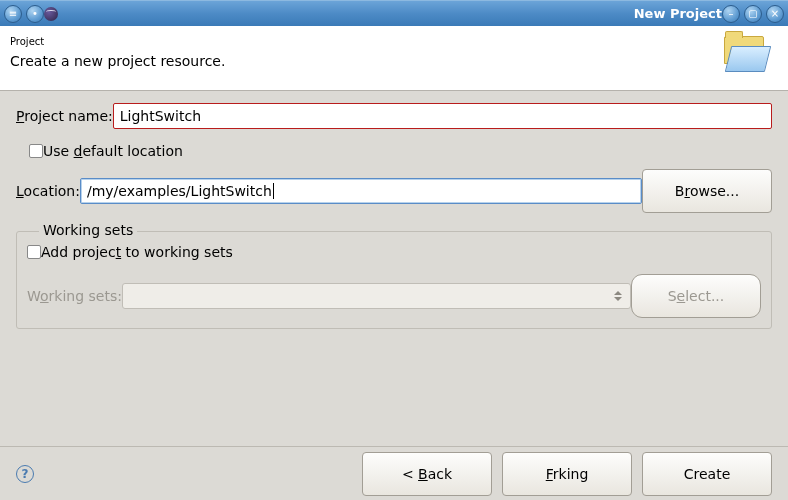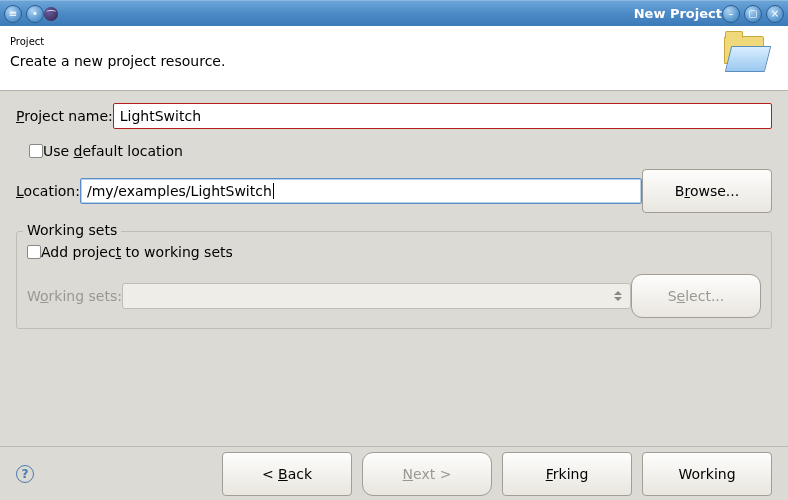--- a/index.html
+++ b/index.html
@@ -186,21 +186,21 @@
 .group-frame {
   border: 1px solid #c0bdb6;
   border-radius: 3px;
   padding: 12px 10px 10px 10px;
   margin-top: 6px;
   position: relative;
 }
 .group-legend {
   position: absolute;
   top: -10px;
-  left: 6px;
+  left: 22px;
   background: #dcdad5;
   padding: 0 4px;
   font-size: 14px;
 }
 .combo {
   flex: 1;
   height: 26px;
   border: 1px solid #c0bdb6;
   background: #efede8;
   border-radius: 3px;
@@ -338,22 +338,19 @@
   </div>
 
 </div>
 
 <div class="footer">
   <div class="help-icon">?</div>
   <div class="footer-spacer"></div>
   <button class="btn">
     <span>&lt; </span><span class="mnemonic">B</span><span>ack</span>
   </button>
-  <button class="btn disabled">
-    <span></span><span class="mnemonic">N</span><span>ext &gt;</span>
-  </button>
   <button class="btn">
     <span></span><span class="mnemonic">F</span><span>rking</span>
   </button>
   <button class="btn">
-    <span>Working</span>
+    <span>Create</span>
   </button>
 </div>
 
 </body></html>

